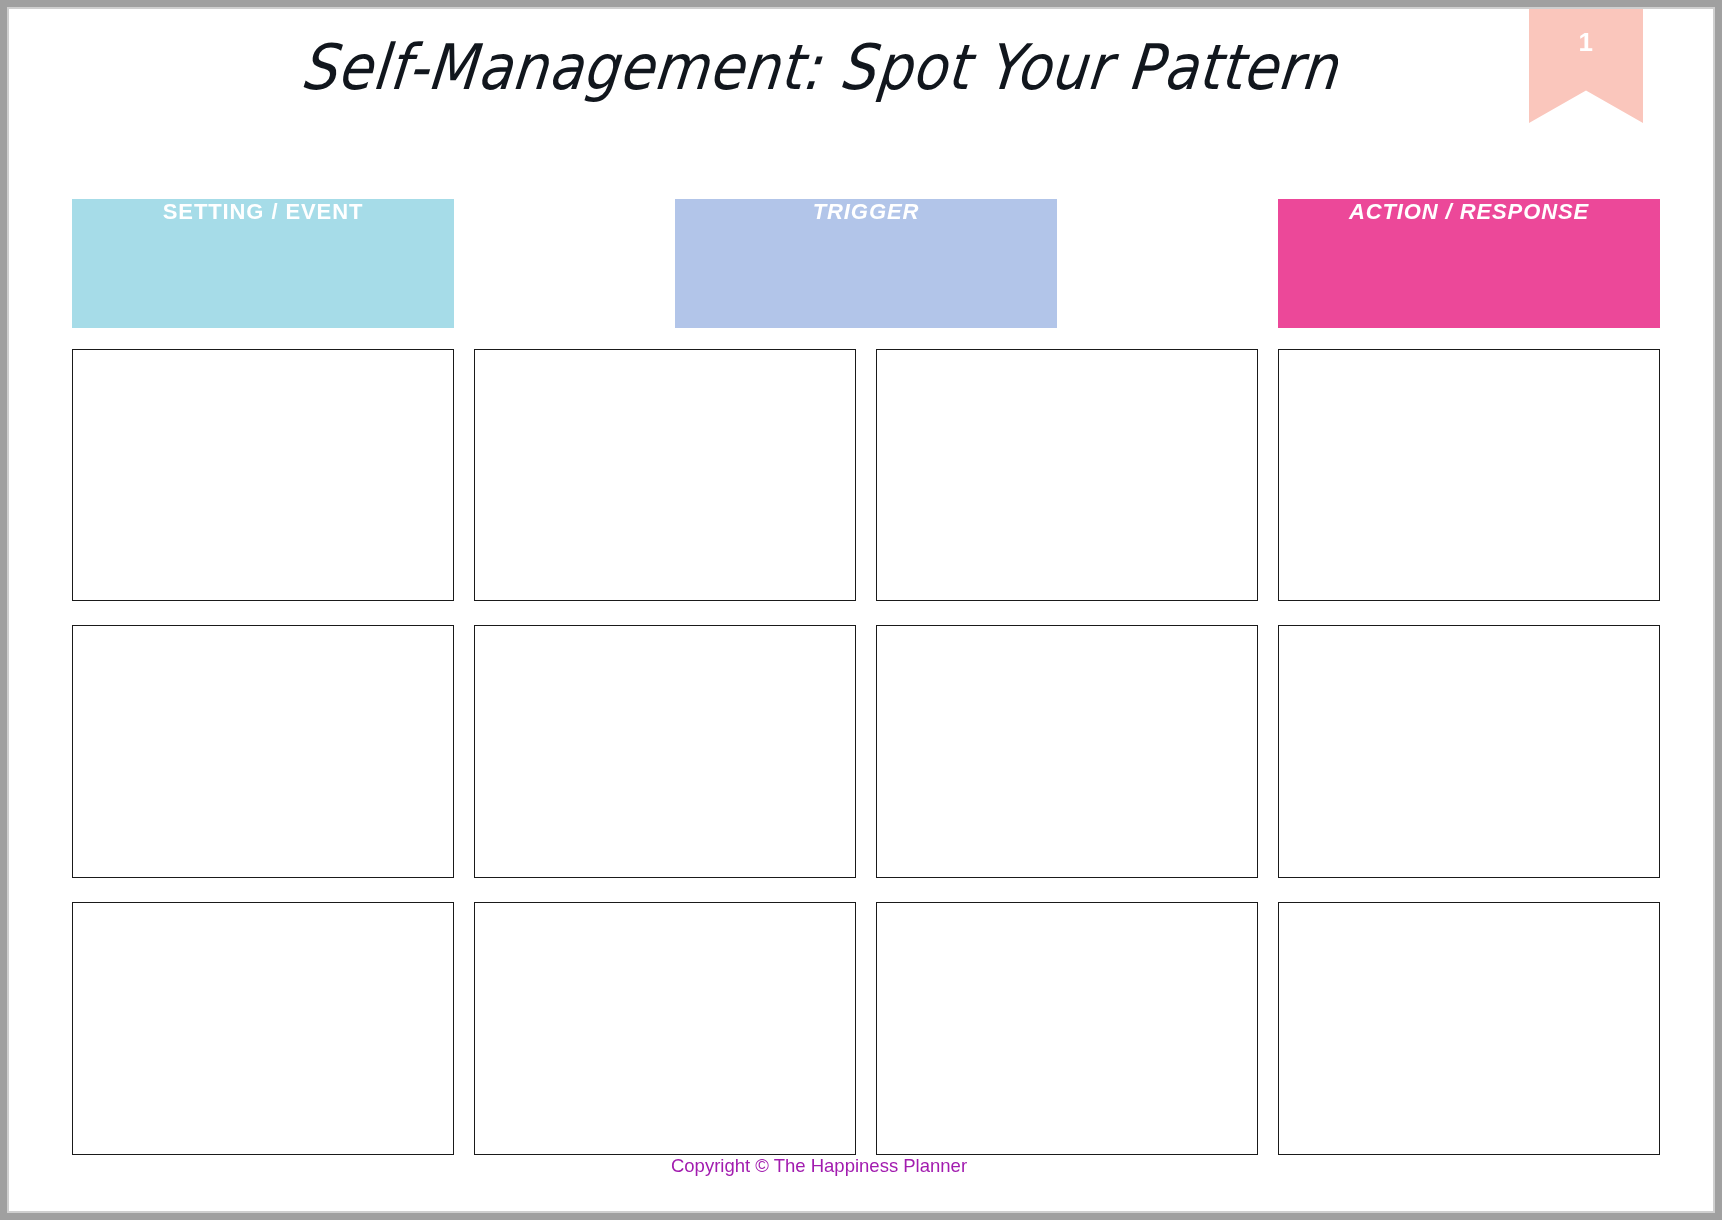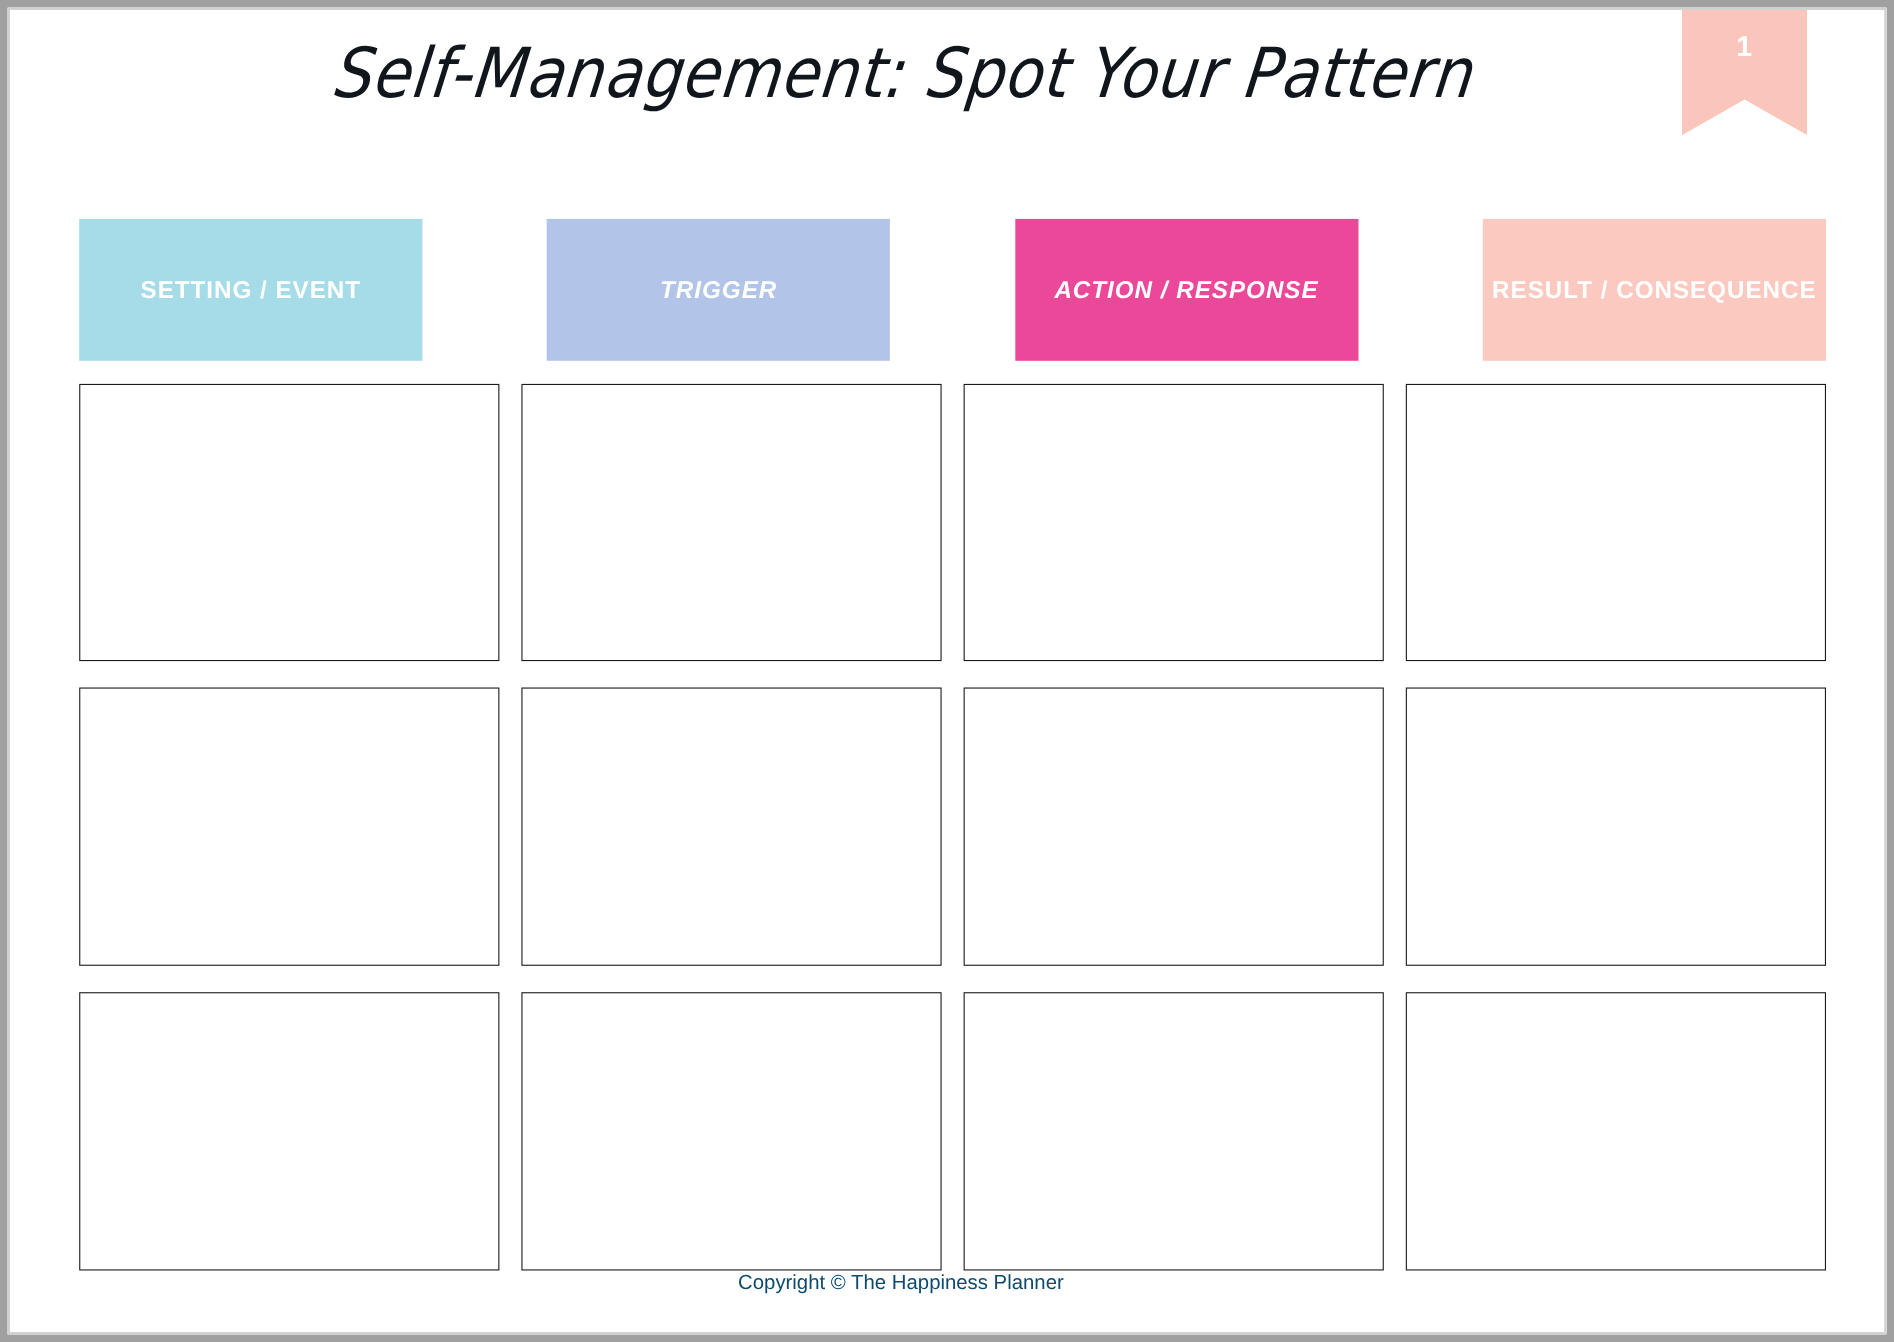--- a/index.html
+++ b/index.html
@@ -99,24 +99,23 @@
   }
   .row {
     display: flex;
     justify-content: space-between;
   }
   .row.header-row { margin-bottom: 21px; }
   .row.cell-row   { margin-bottom: 24px; }
   .row.cell-row.last { margin-bottom: 0; }
 
   .col-header {
-    width: 312px;
+    width: 382px;
     height: 129px;
     display: flex;
-    align-items: center;
     justify-content: center;
     box-sizing: border-box;
   }
   .col-header-label {
     color: #ffffff;
     font-family: "Liberation Sans", sans-serif;
     font-size: 22px;
     font-weight: bold;
     letter-spacing: 0.9px;
     text-transform: uppercase;
@@ -135,21 +134,21 @@
 
   
   #sheet-footer {
     position: absolute;
     bottom: 34px;
     left: 0;
     width: 1620px;
     text-align: center;
     font-family: "Liberation Sans", sans-serif;
     font-size: 18.5px;
-    color: #0c4a6e;
+    color: #a21caf;
   }
 </style>
 </head>
 <body>
 
 <div id="viewer-frame">
   <div id="page-sheet">
 
     <div id="page-badge" style="background: rgb(250, 198, 188);">
       <div id="page-badge-number">1</div>
@@ -163,23 +162,20 @@
       <div class="row header-row">
         <div class="col-header" style="background: rgb(166, 220, 232);">
           <span class="col-header-label">SETTING / EVENT</span>
         </div>
         <div class="col-header" style="background: rgb(178, 197, 233); font-style: italic;">
           <span class="col-header-label">TRIGGER</span>
         </div>
         <div class="col-header" style="background: #ec4899; font-style: italic;">
           <span class="col-header-label">ACTION / RESPONSE</span>
         </div>
-        <div class="col-header" style="background: rgb(251, 201, 192);">
-          <span class="col-header-label">RESULT / CONSEQUENCE</span>
-        </div>
       </div>
 
       <div class="row cell-row r1">
         <div class="cell"></div>
         <div class="cell"></div>
         <div class="cell"></div>
         <div class="cell"></div>
       </div>
 
       <div class="row cell-row r2">

